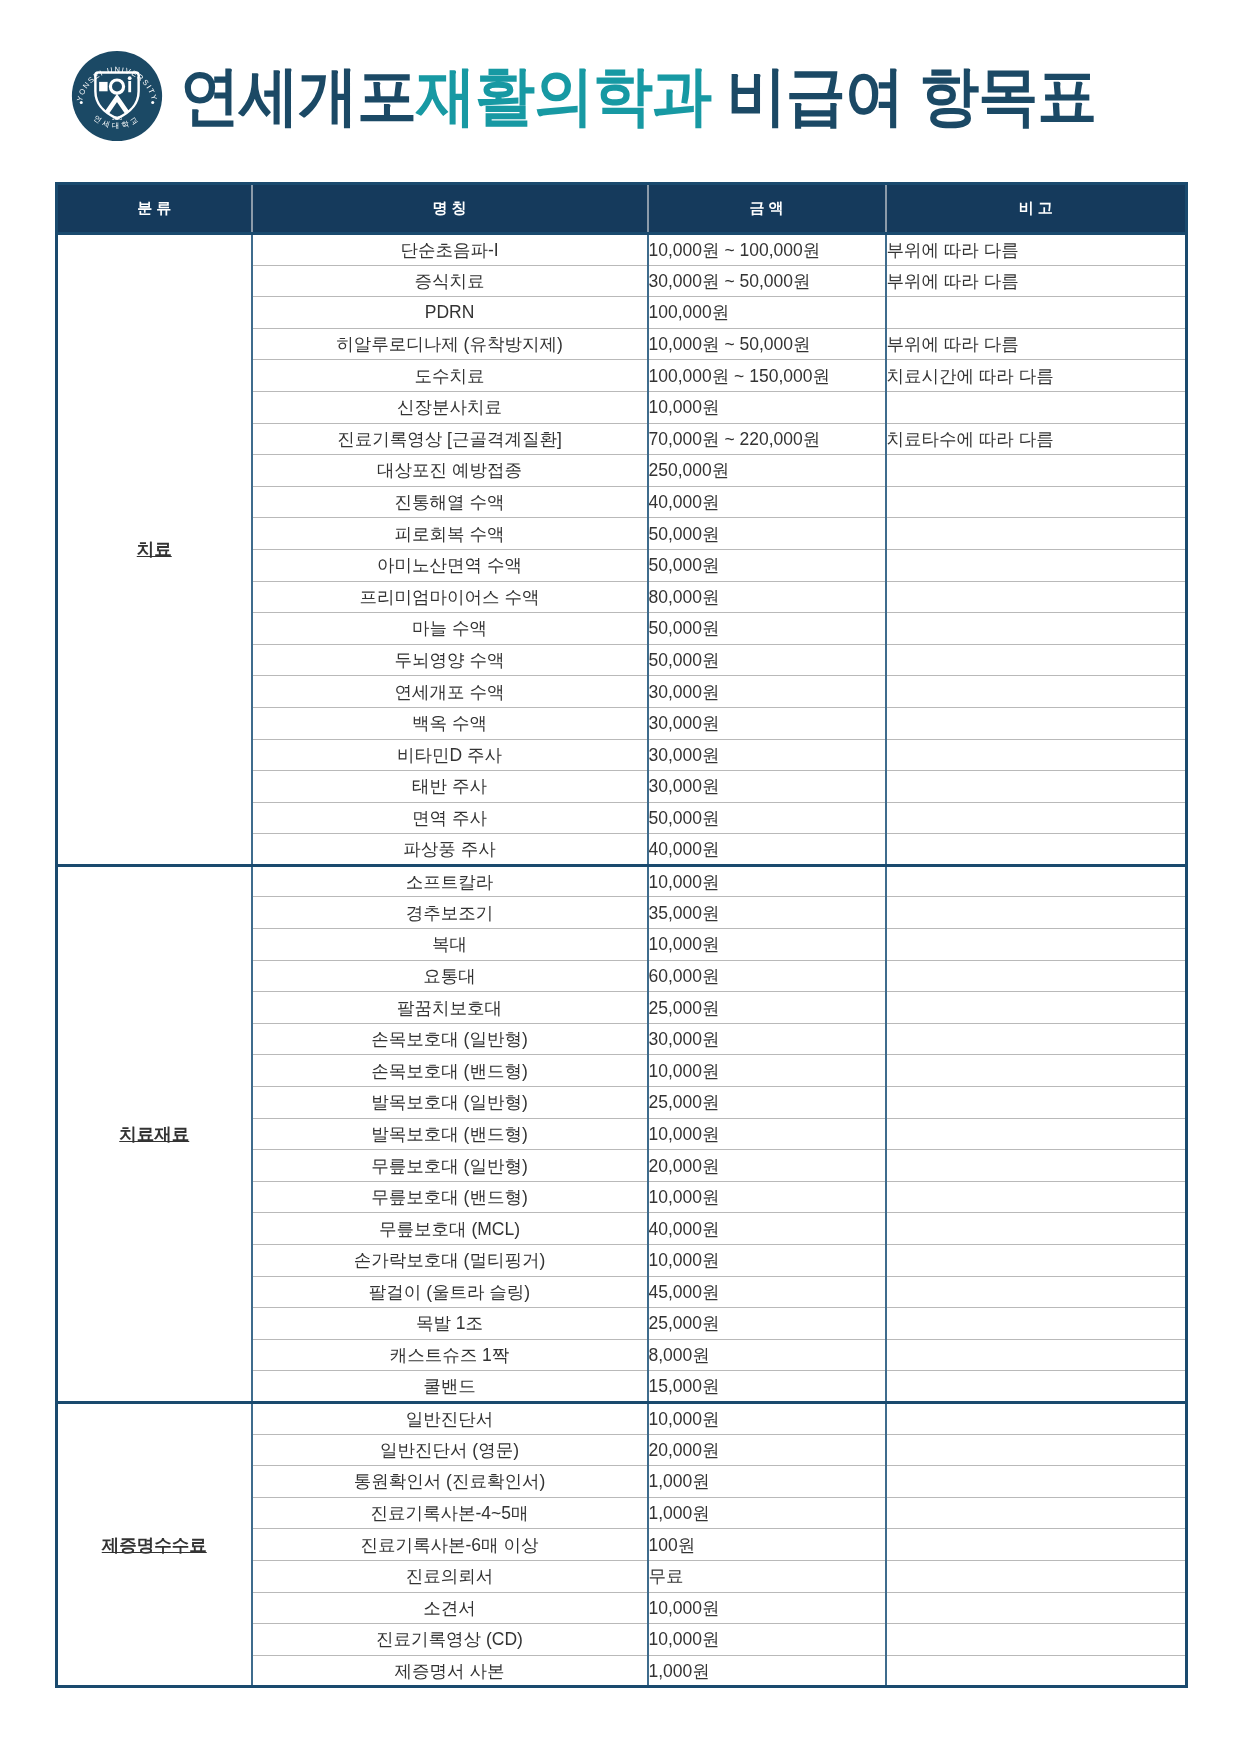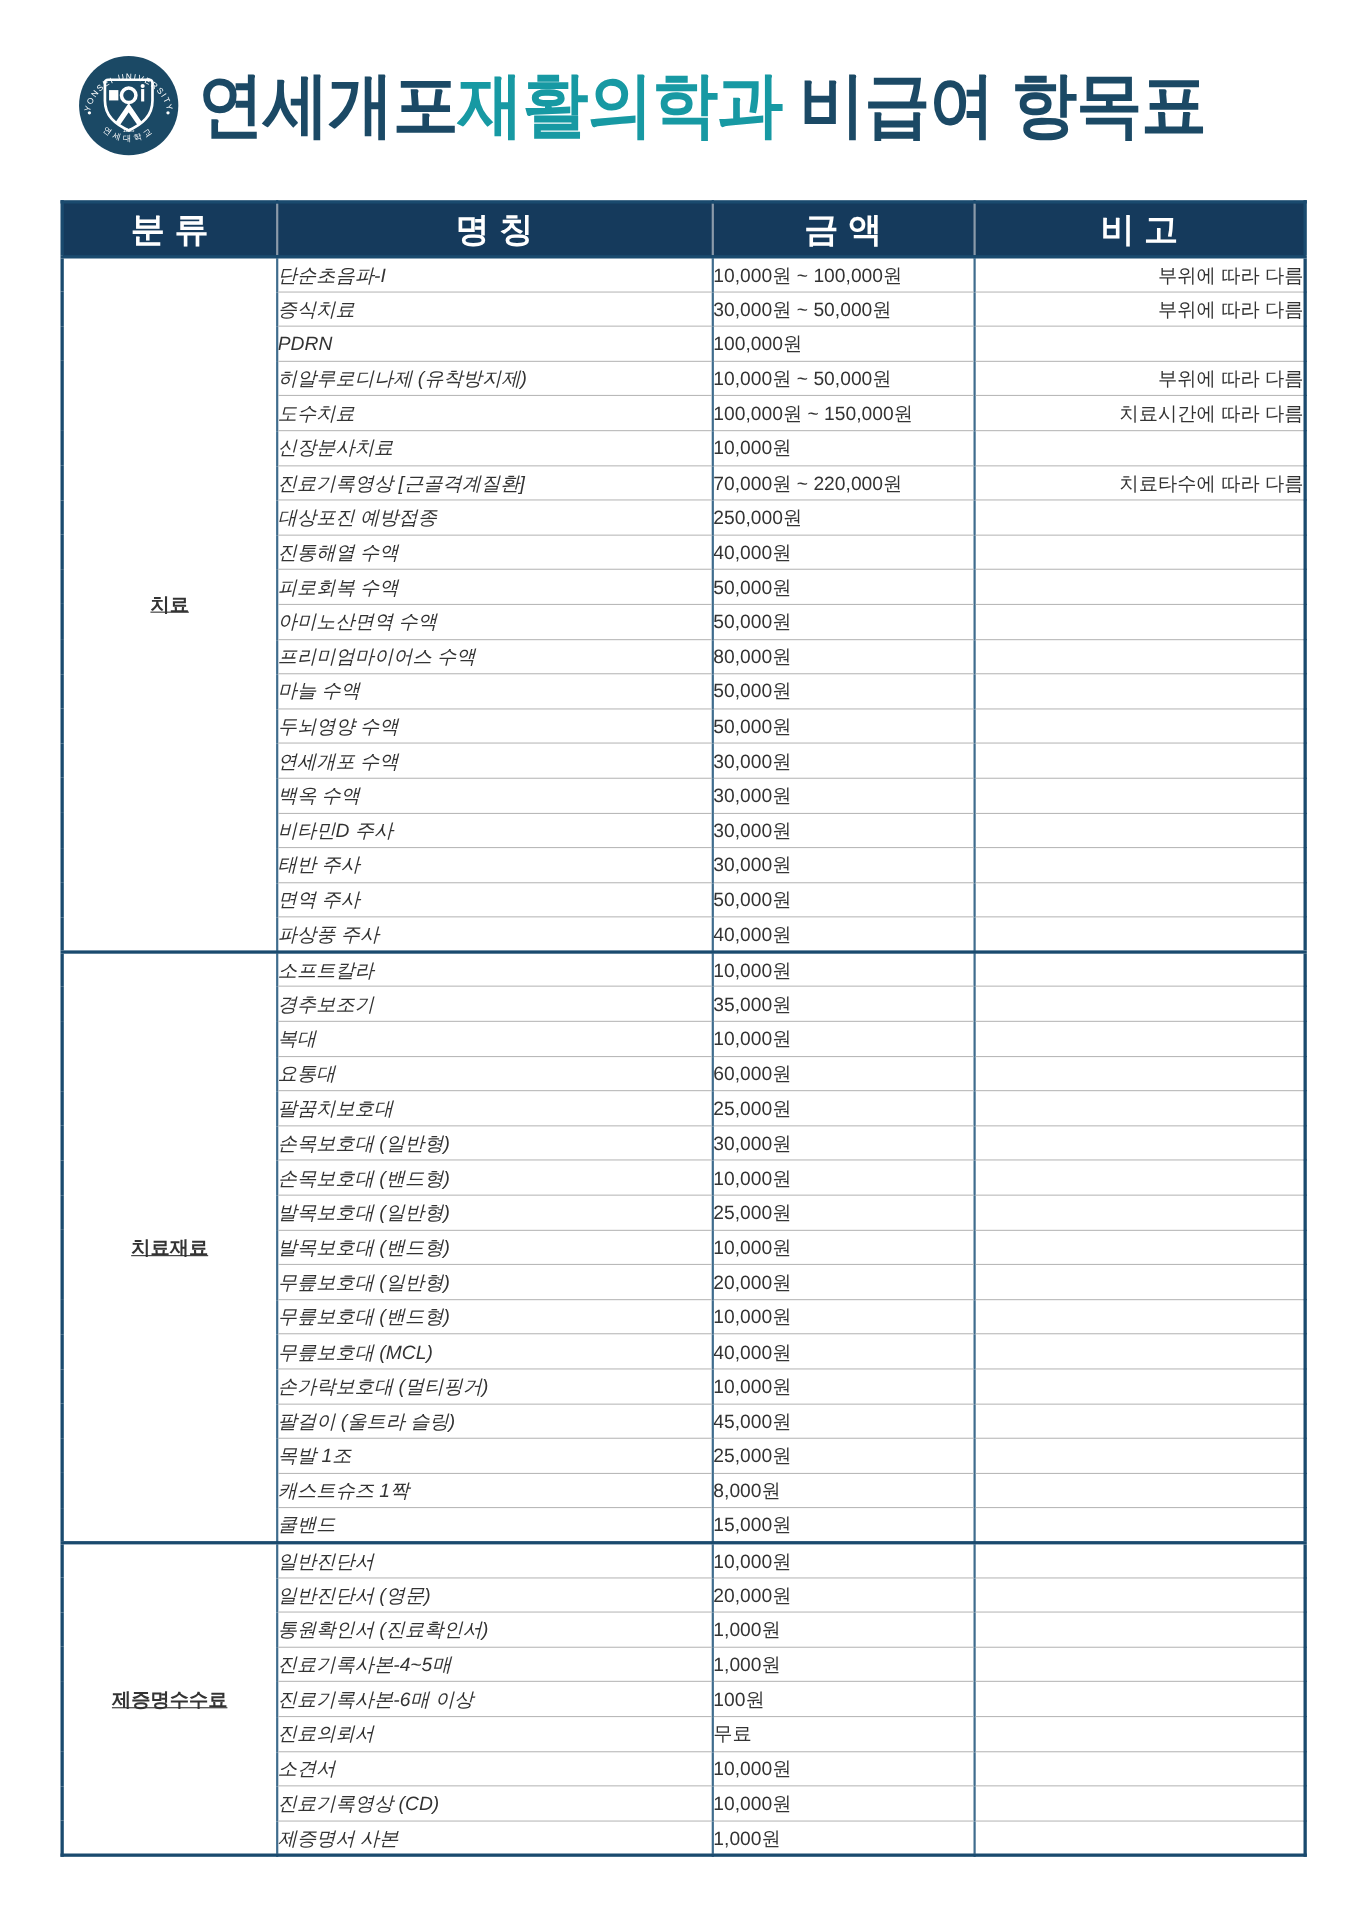--- a/index.html
+++ b/index.html
@@ -43,21 +43,21 @@
     position:absolute;
     left:55px;top:182px;
     width:1130px;
     border-collapse:collapse;
     table-layout:fixed;
     border:3px solid var(--navy);
   }
   table.price thead th{
     background:var(--header-bg);
     color:#ffffff;
-    font-size:31px;
+    font-size:15px;
     font-weight:bold;
     height:50px;
     text-align:center;
     border-left:2px solid #8b9aa9;
   }
   table.price thead th:first-child{border-left:none;}
   table.price td{
     height:31.6px;
     font-size:17.5px;
     color:var(--body-text);
@@ -69,23 +69,23 @@
   }
   td.cat{
     background:var(--cat-bg);
     color:var(--navy-text);
     font-weight:bold;
     font-size:27px;
     text-align:center;
     letter-spacing:0;
     text-decoration:underline;
   }
-  td.name{ text-align:left;  padding-left:15px;  border-left:2px solid var(--divider);font-style:italic; }
+  td.name{ text-align:center;  padding-left:15px;  border-left:2px solid var(--divider); }
   td.price{text-align:left; padding-right:18px; border-left:2px solid var(--divider); }
-  td.note{ text-align:right;                    border-left:2px solid var(--divider); }
+  td.note{ text-align:left;                    border-left:2px solid var(--divider); }
   tbody.group tr + tr td{ border-top:1px solid var(--row-line); }
   tbody.group{ border-top:3px solid var(--navy); }
 </style>
 </head>
 <body>
 
 <div class="page">
 
   <div class="masthead">
     <svg class="logo" viewBox="0 0 100 100" xmlns="http://www.w3.org/2000/svg" aria-hidden="true">

